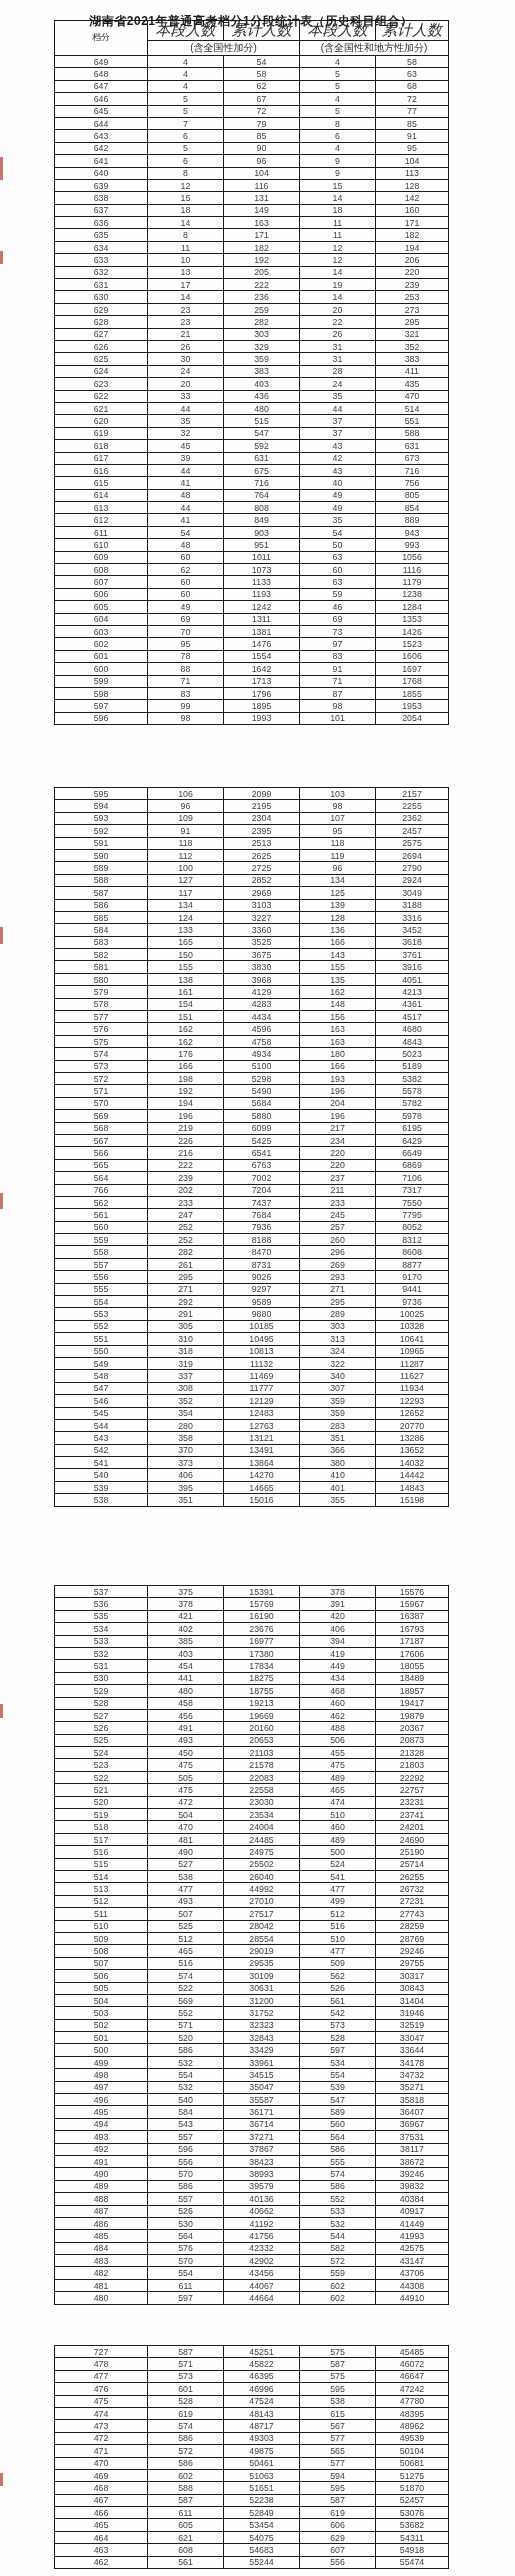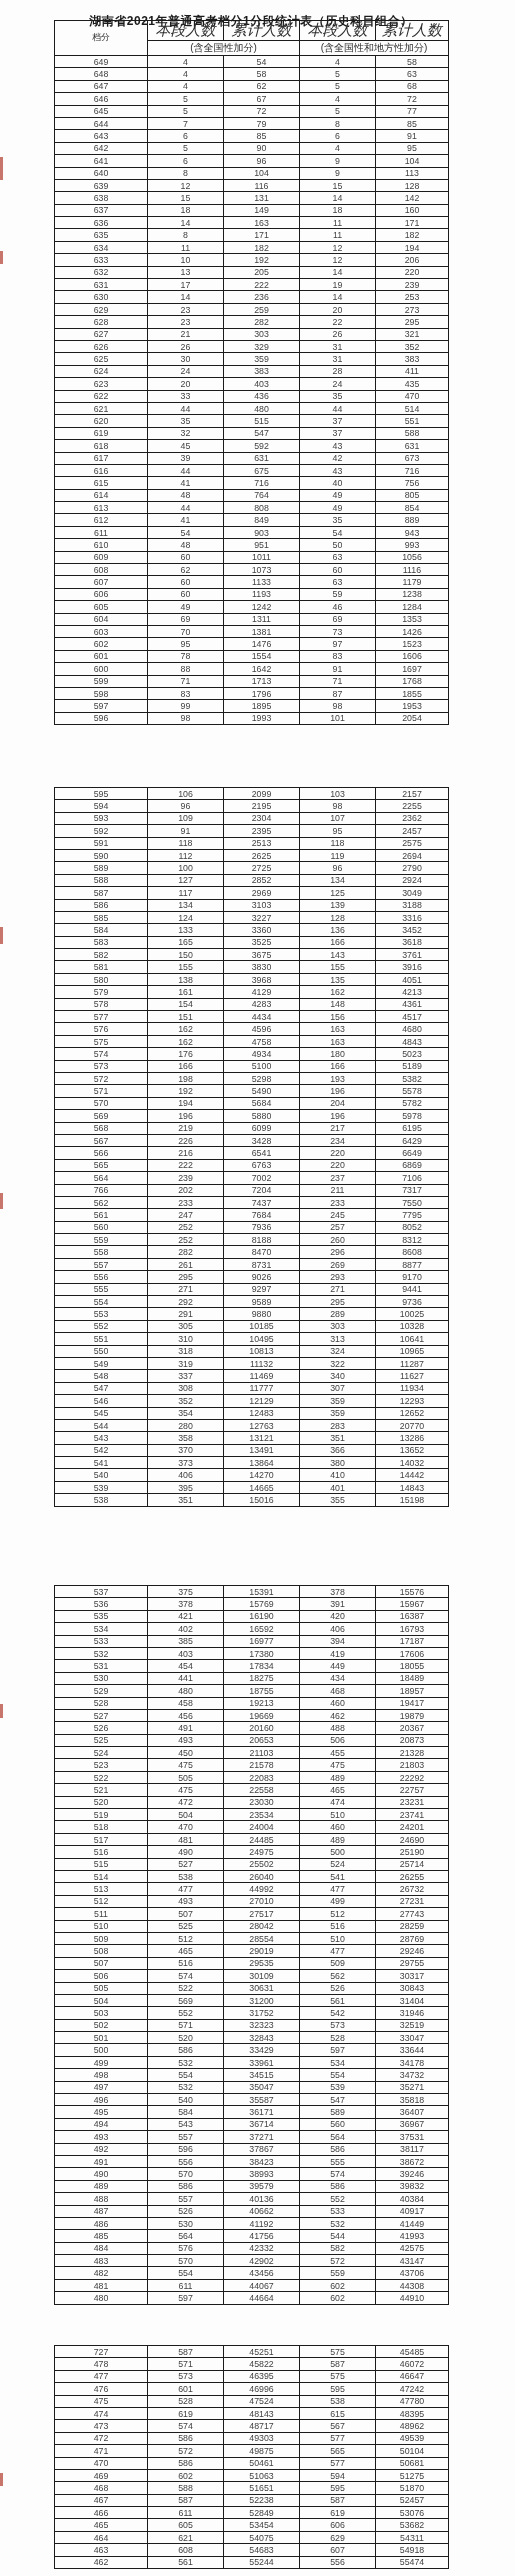--- a/index.html
+++ b/index.html
@@ -649,21 +649,21 @@
         <tr>
           <td>568</td>
           <td>219</td>
           <td>6099</td>
           <td>217</td>
           <td>6195</td>
         </tr>
         <tr>
           <td>567</td>
           <td>226</td>
-          <td>3428</td>
+          <td>5425</td>
           <td>234</td>
           <td>6429</td>
         </tr>
         <tr>
           <td>566</td>
           <td>216</td>
           <td>6541</td>
           <td>220</td>
           <td>6649</td>
         </tr>
@@ -894,21 +894,21 @@
         <tr>
           <td>535</td>
           <td>421</td>
           <td>16190</td>
           <td>420</td>
           <td>16387</td>
         </tr>
         <tr>
           <td>534</td>
           <td>402</td>
-          <td>16592</td>
+          <td>23676</td>
           <td>406</td>
           <td>16793</td>
         </tr>
         <tr>
           <td>533</td>
           <td>385</td>
           <td>16977</td>
           <td>394</td>
           <td>17187</td>
         </tr>

